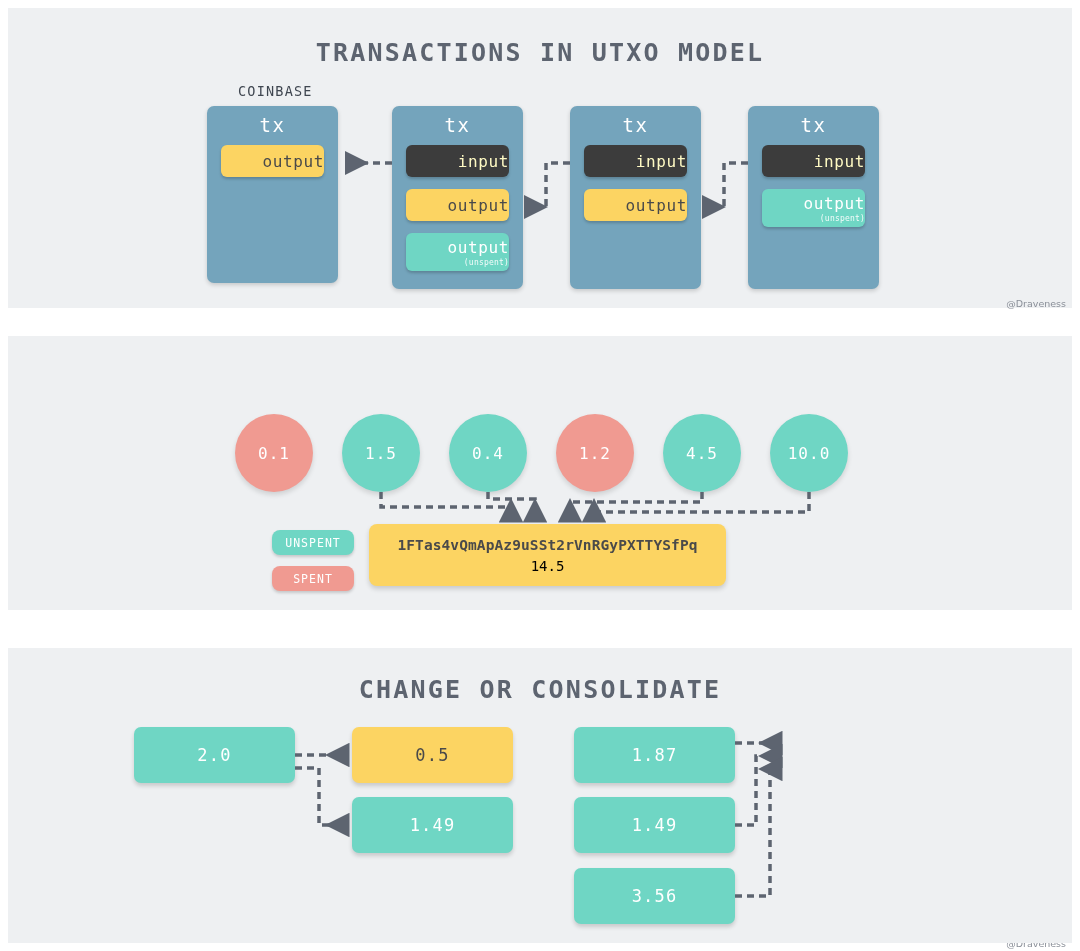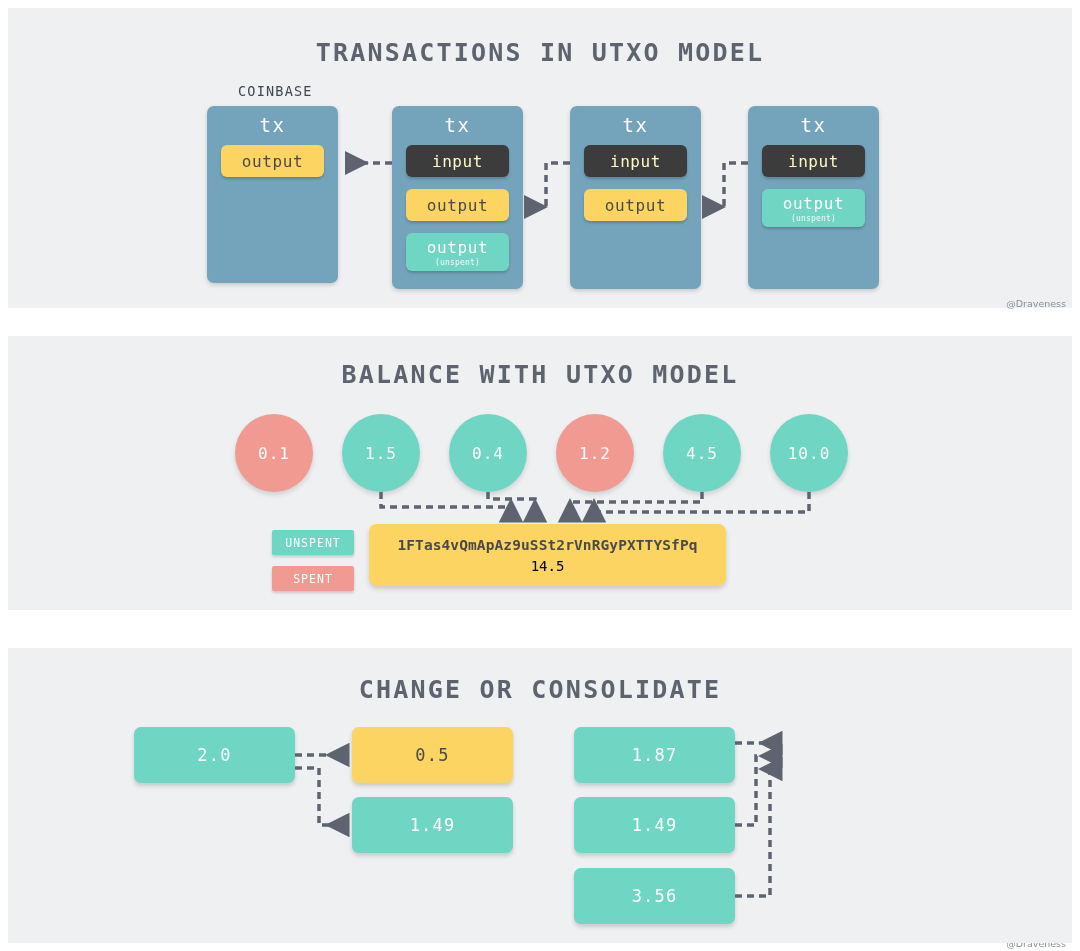--- a/index.html
+++ b/index.html
@@ -60,21 +60,21 @@
     font-size: 19px;
     letter-spacing: 1.5px;
   }
   .slot {
     position: absolute;
     left: 14px;
     height: 32px;
     border-radius: 6px;
     display: flex;
     flex-direction: column;
-    align-items: center;
+    align-items: flex-end;
     justify-content: center;
     font-size: 16px;
     letter-spacing: 0.6px;
     box-shadow: 0 2px 3px rgba(0,0,0,0.2);
   }
   .slot.input  { background: #3c3c3c; color: #fef9c3; }
   .slot.output { background: #fcd462; color: #4a4a4a; }
   .slot.unspent{ background: #6fd6c4; color: #ffffff; height: 38px; }
   .slot .sub {
     font-size: 8px;
@@ -97,21 +97,21 @@
     letter-spacing: 1px;
     box-shadow: 0 3px 5px rgba(0,0,0,0.13);
   }
   .coin.spent   { background: #f09a91; }
   .coin.unspent { background: #6fd6c4; }
 
   .legend-chip {
     position: absolute;
     left: 264px;
     width: 82px; height: 25px;
-    border-radius: 2px;
+    border-radius: 8px;
     display: flex;
     align-items: center;
     justify-content: center;
     color: #ffffff;
     font-size: 11.5px;
     letter-spacing: 1px;
     box-shadow: 0 2px 3px rgba(0,0,0,0.17);
   }
   #legend-unspent { top: 194px; background: #6fd6c4; }
   #legend-spent   { top: 230px; background: #f09a91; }
@@ -235,21 +235,20 @@
 
       <path d="M562,155 L538,155 L538,199 L519,199" stroke="#5d6470" stroke-width="3.5" stroke-dasharray="7,5" fill="none" marker-end="url(#ah)"></path>
 
       <path d="M740,155 L716,155 L716,199 L697,199" stroke="#5d6470" stroke-width="3.5" stroke-dasharray="7,5" fill="none" marker-end="url(#ah)"></path>
     </svg>
 
     <div class="watermark" id="wm-1">@Draveness</div>
   </section>
 
   <section class="panel" id="panel-2">
-    <h2 class="panel-title" id="title-2">BALANCE WITH UTXO MODEL</h2>
 
     <div class="coin spent" style="left:227px; top:78px;">
       <span>0.1</span>
       </div>
     <div class="coin unspent" style="left:334px; top:78px;">
       <span>1.5</span>
       </div>
     <div class="coin unspent" style="left:441px; top:78px;">
       <span>0.4</span>
       </div>

